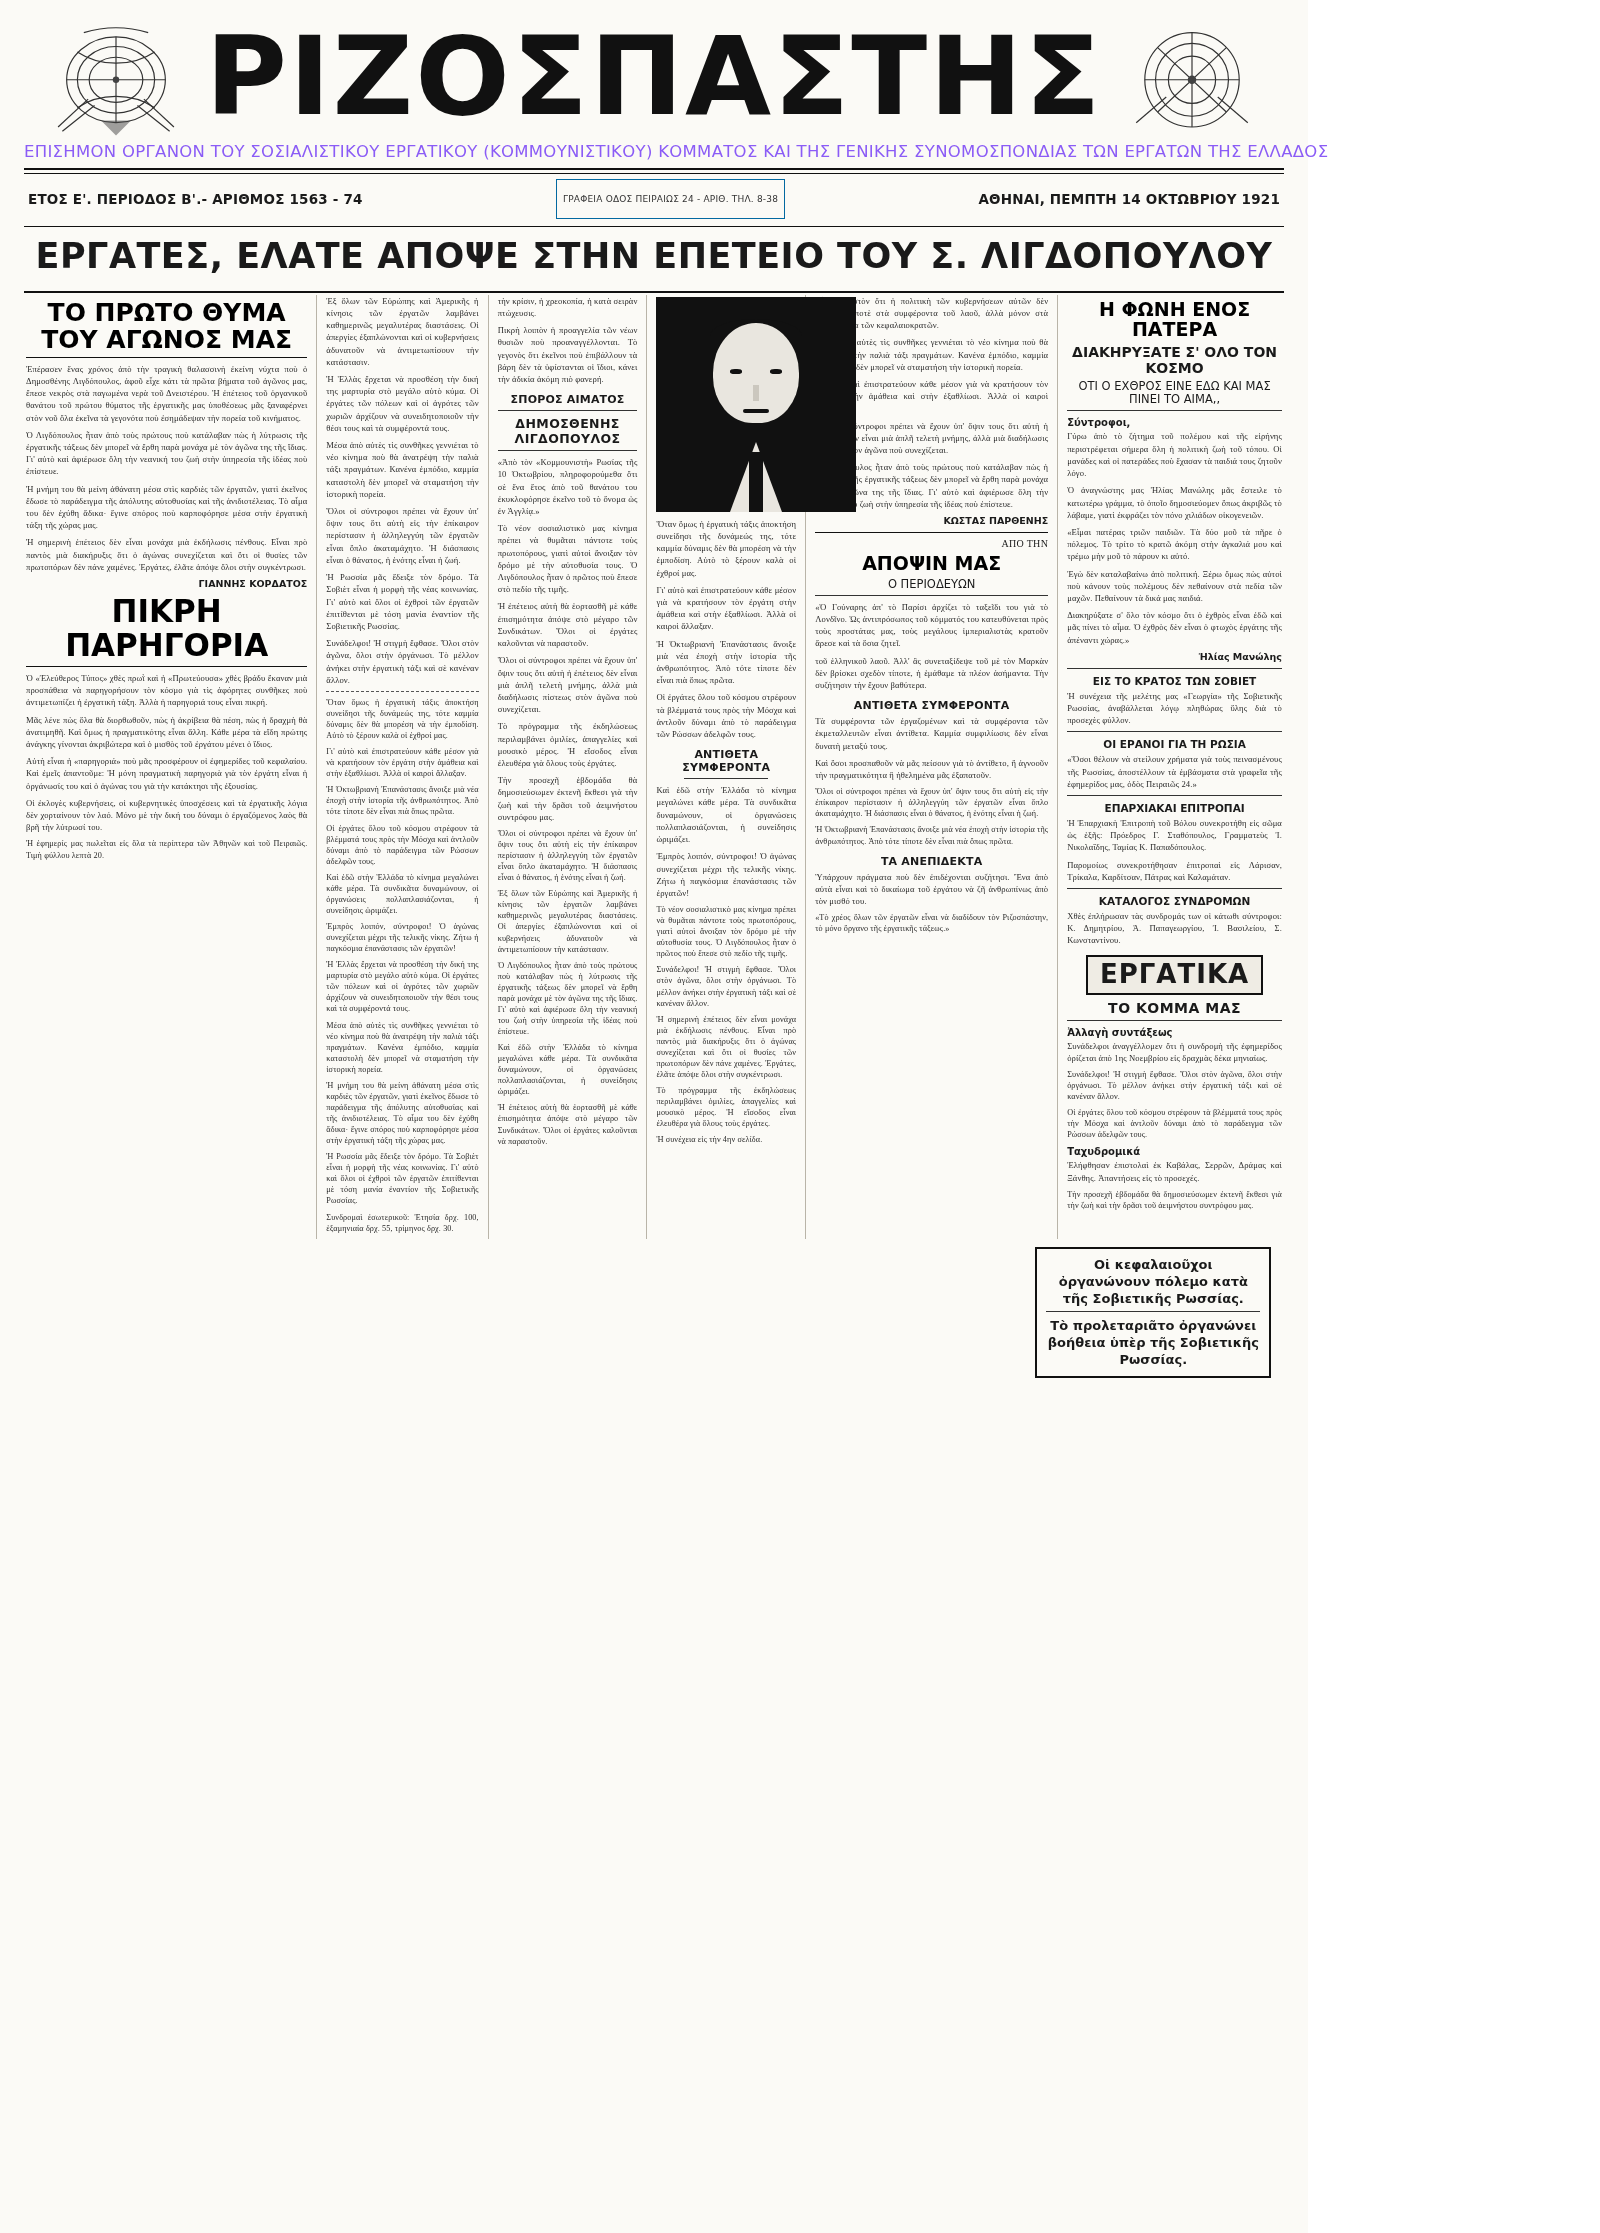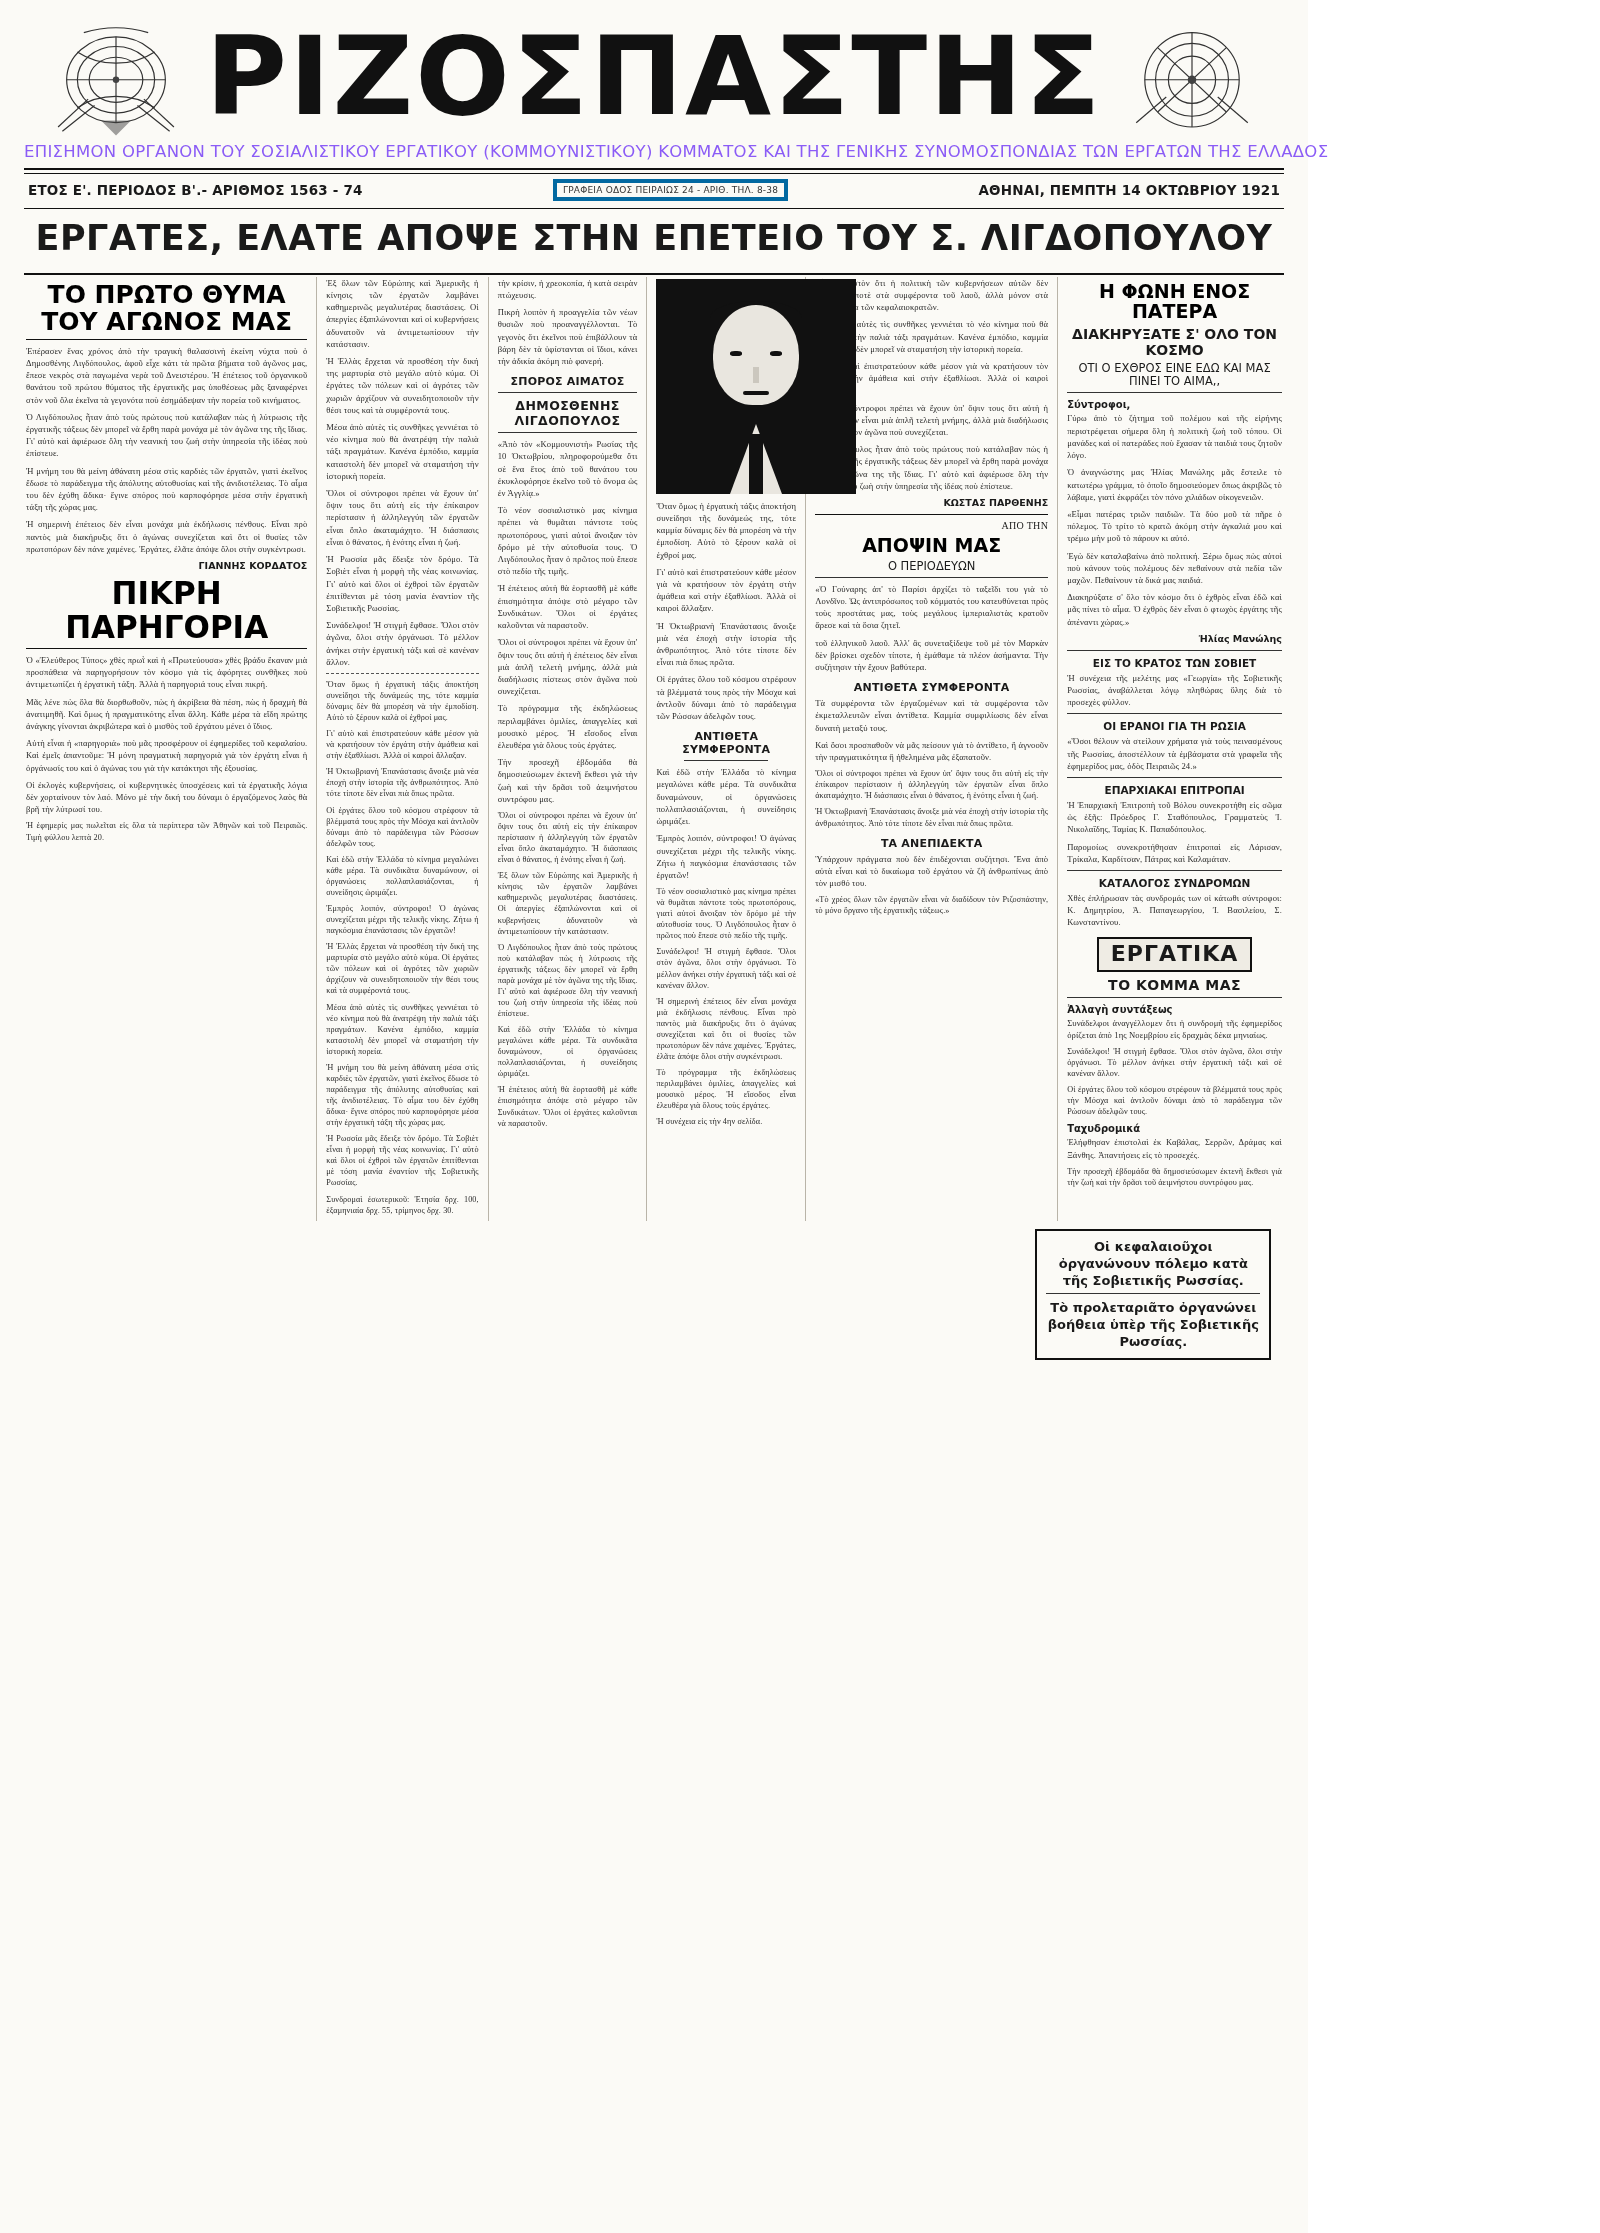--- a/index.html
+++ b/index.html
@@ -57,22 +57,22 @@
     justify-content:space-between;
     font-family:"DejaVu Sans", sans-serif;
     font-size:13.5px;
     font-weight:bold;
     padding:5px 4px 4px 4px;
     letter-spacing:.2px;
   }
   .issueline .mid{
     font-size:9px;
     font-weight:normal;
-    border:4px solid #0369a1;
-    padding:2px 6px;
+    border:1px solid #0369a1;
+    padding:14px 6px;
     letter-spacing:.2px;
     color:#333;
   }
   .banner{
     font-family:"DejaVu Sans", sans-serif;
     font-weight:bold;
     font-size:35px;
     text-align:center;
     letter-spacing:.5px;
     padding:9px 0 8px 0;
@@ -199,21 +199,21 @@
     font-size:13px;
     font-weight:bold;
     line-height:1.32;
   }
   .ergatika{
     text-align:center;
     margin:8px 0 2px 0;
   }
   .ergatika .logo{
     font-family:"DejaVu Sans", sans-serif;
-    font-weight:bold;font-size:22px;letter-spacing:1px;
+    font-weight:bold;font-size:26px;letter-spacing:1px;
     border:2px solid #111;display:inline-block;padding:2px 12px 4px 12px;
     background:#efece4;
   }
   .ergatika .sub{
     font-family:"DejaVu Sans", sans-serif;
     font-weight:bold;font-size:14px;margin-top:5px;letter-spacing:.5px;
   }
   .smallcentered{
     font-family:"DejaVu Sans", sans-serif;
     font-size:10.5px;font-weight:bold;text-align:center;margin:6px 0 3px 0;

